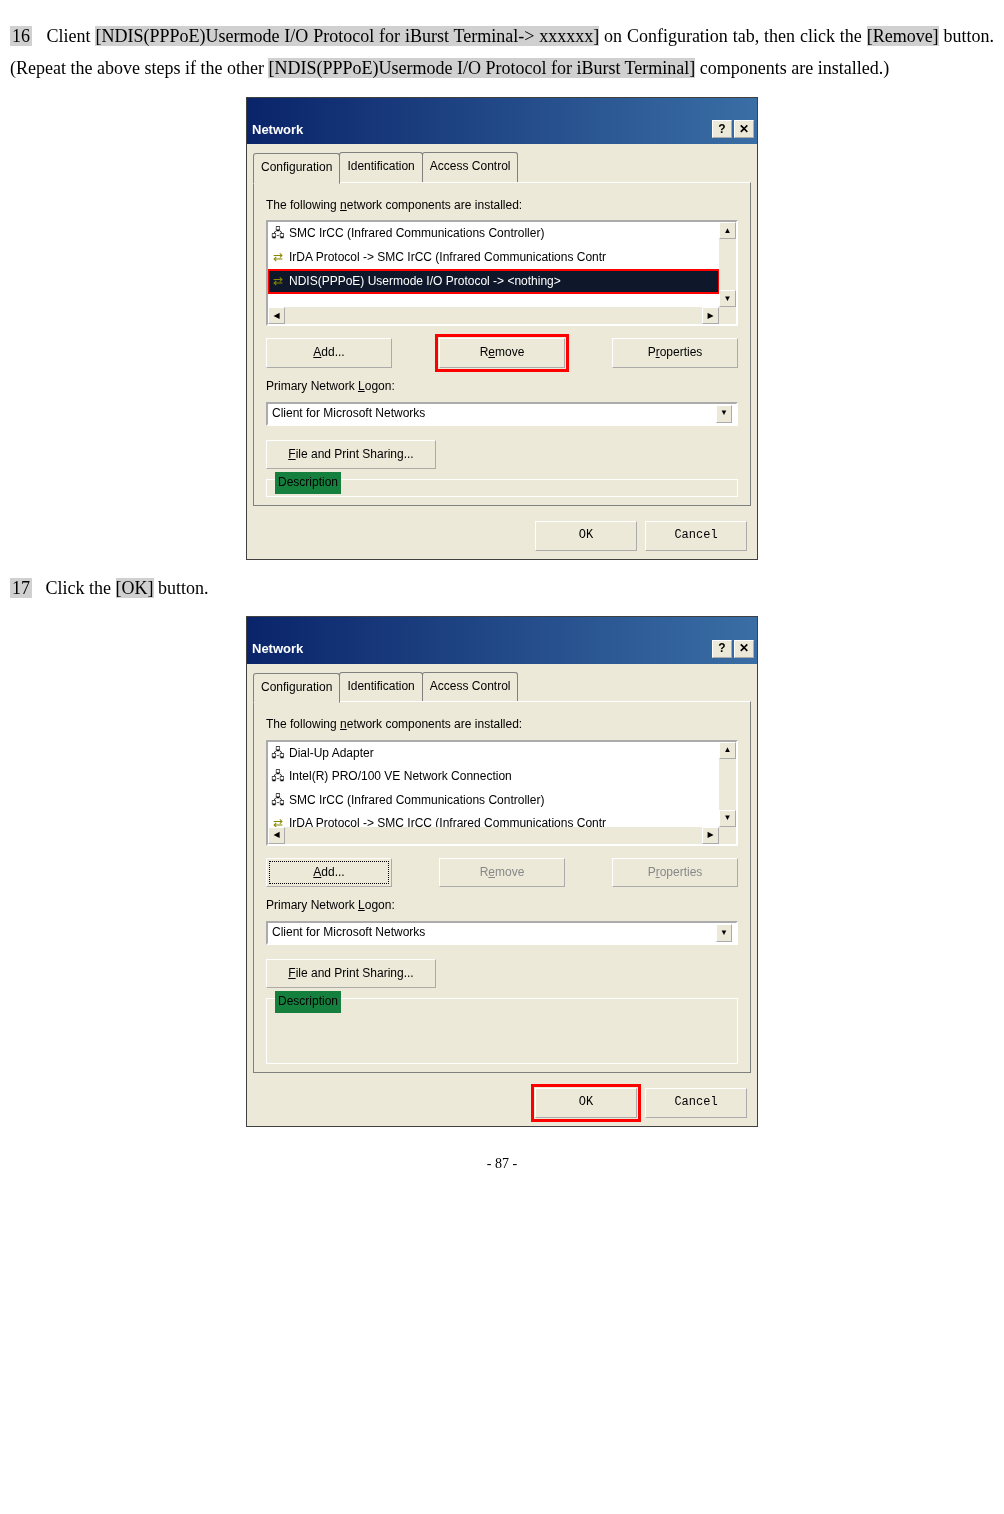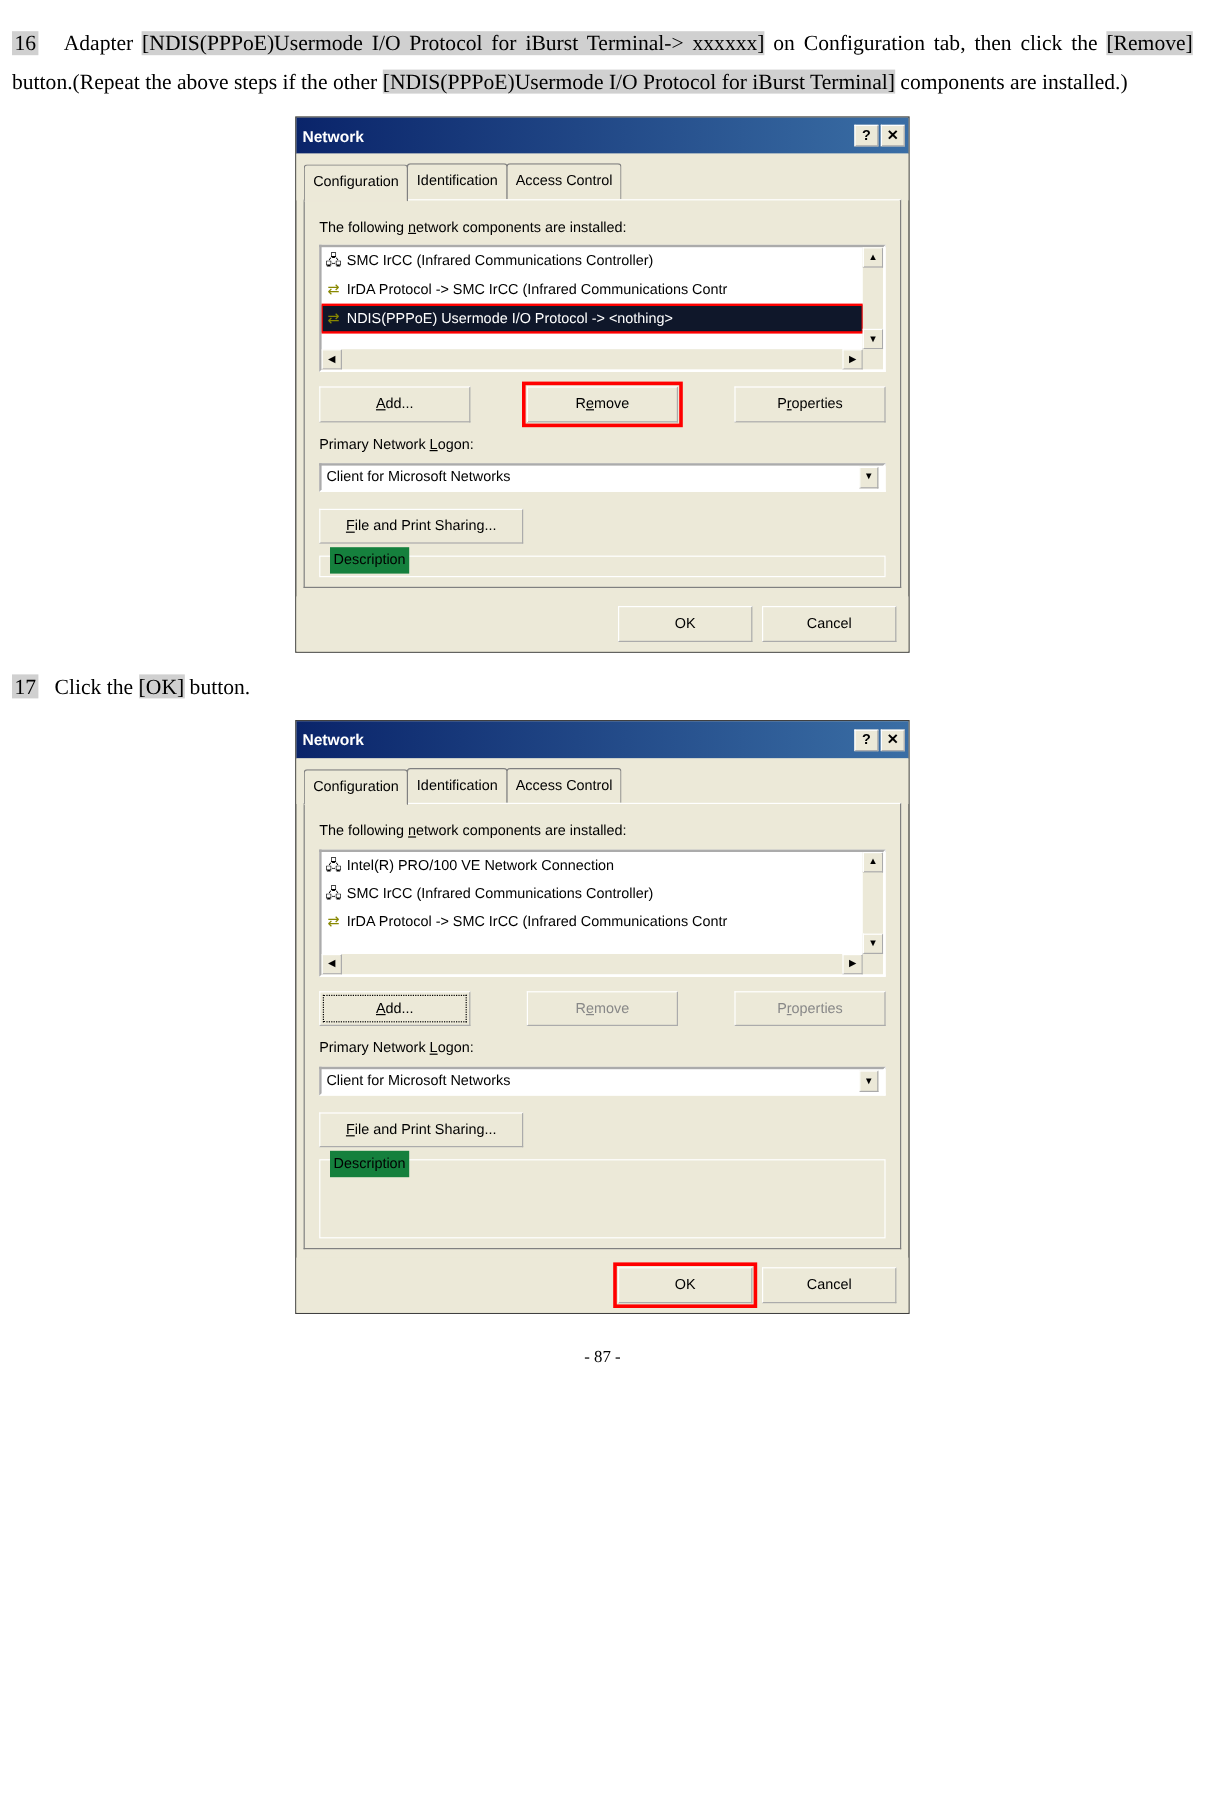--- a/index.html
+++ b/index.html
@@ -33,21 +33,21 @@
       font-family: Tahoma, Arial, sans-serif;
       font-size: 12px;
       background: #ece9d8;
     }
     .titlebar {
       background: linear-gradient(to right, #0a246a, #3a6ea5);
       color: #fff;
       display: flex;
       align-items: center;
       justify-content: space-between;
-      padding: 4px 3px 3px 5px;
+      padding: 20px 3px 3px 5px;
       font-weight: bold;
       font-size: 13px;
     }
     .titlebar-buttons { display: flex; gap: 2px; }
     .titlebar-btn {
       width: 20px; height: 18px;
       background: #ece9d8;
       border: 1px outset #fff;
       font-family: "Segoe UI", Arial, sans-serif;
       font-size: 12px;
@@ -176,30 +176,30 @@
     }
     .fieldset-legend {
       position: absolute; top:-8px; left:8px; background:#15803d;
       padding: 0 3px; font-size:12px;
     }
     .desc-text { font-size:12px; min-height: 48px; }
     .dlg-footer {
       display:flex; justify-content:flex-end; gap:8px;
       padding: 8px 10px; background:#ece9d8;
     }
-    .dlg-footer .win-btn { width: 112px; }
+    .dlg-footer .win-btn { width: 102px; font-family: Liberation Mono, monospace; }
     .page-num { text-align:center; margin-top: 24px; font-size:14px; }
     .u { text-decoration: underline; }
   </style>
 </head>
 <body>
 
 <div class="instruction-block">
   <span class="step-num">16</span>&nbsp;&nbsp;
-  <span>Adapter </span><span class="highlight">[NDIS(PPPoE)Usermode I/O Protocol for iBurst Terminal-&gt; xxxxxx]</span><span> on Configuration tab, then click the </span><span class="highlight">[Remove]</span><span> button.(Repeat the above steps if the other </span><span class="highlight">[NDIS(PPPoE)Usermode I/O Protocol for iBurst Terminal]</span><span> components are installed.)</span>
+  <span>Client </span><span class="highlight">[NDIS(PPPoE)Usermode I/O Protocol for iBurst Terminal-&gt; xxxxxx]</span><span> on Configuration tab, then click the </span><span class="highlight">[Remove]</span><span> button.(Repeat the above steps if the other </span><span class="highlight">[NDIS(PPPoE)Usermode I/O Protocol for iBurst Terminal]</span><span> components are installed.)</span>
 </div>
 
 <div class="dialog-wrapper">
   <div class="dialog">
     <div class="titlebar">
       <span>Network</span>
       <div class="titlebar-buttons">
         <div class="titlebar-btn">?</div>
         <div class="titlebar-btn">✕</div>
       </div>
@@ -282,20 +282,24 @@
       <div class="tab active">Configuration</div>
       <div class="tab">Identification</div>
       <div class="tab">Access Control</div>
     </div>
     <div class="tab-panel">
       <div class="field-label">The following <span class="u">n</span>etwork components are installed:</div>
       <div class="listbox">
         <div class="list-content" id="list2">
             <div class="list-item">
               <span class="icon adapter-icon"></span>
+              <span>Dial-Up Adapter</span>
+            </div>
+            <div class="list-item">
+              <span class="icon adapter-icon"></span>
               <span>Intel(R) PRO/100 VE Network Connection</span>
             </div>
             <div class="list-item">
               <span class="icon adapter-icon"></span>
               <span>SMC IrCC (Infrared Communications Controller)</span>
             </div>
             <div class="list-item">
               <span class="icon proto-icon"></span>
               <span>IrDA Protocol -&gt; SMC IrCC (Infrared Communications Contr</span>
             </div>

